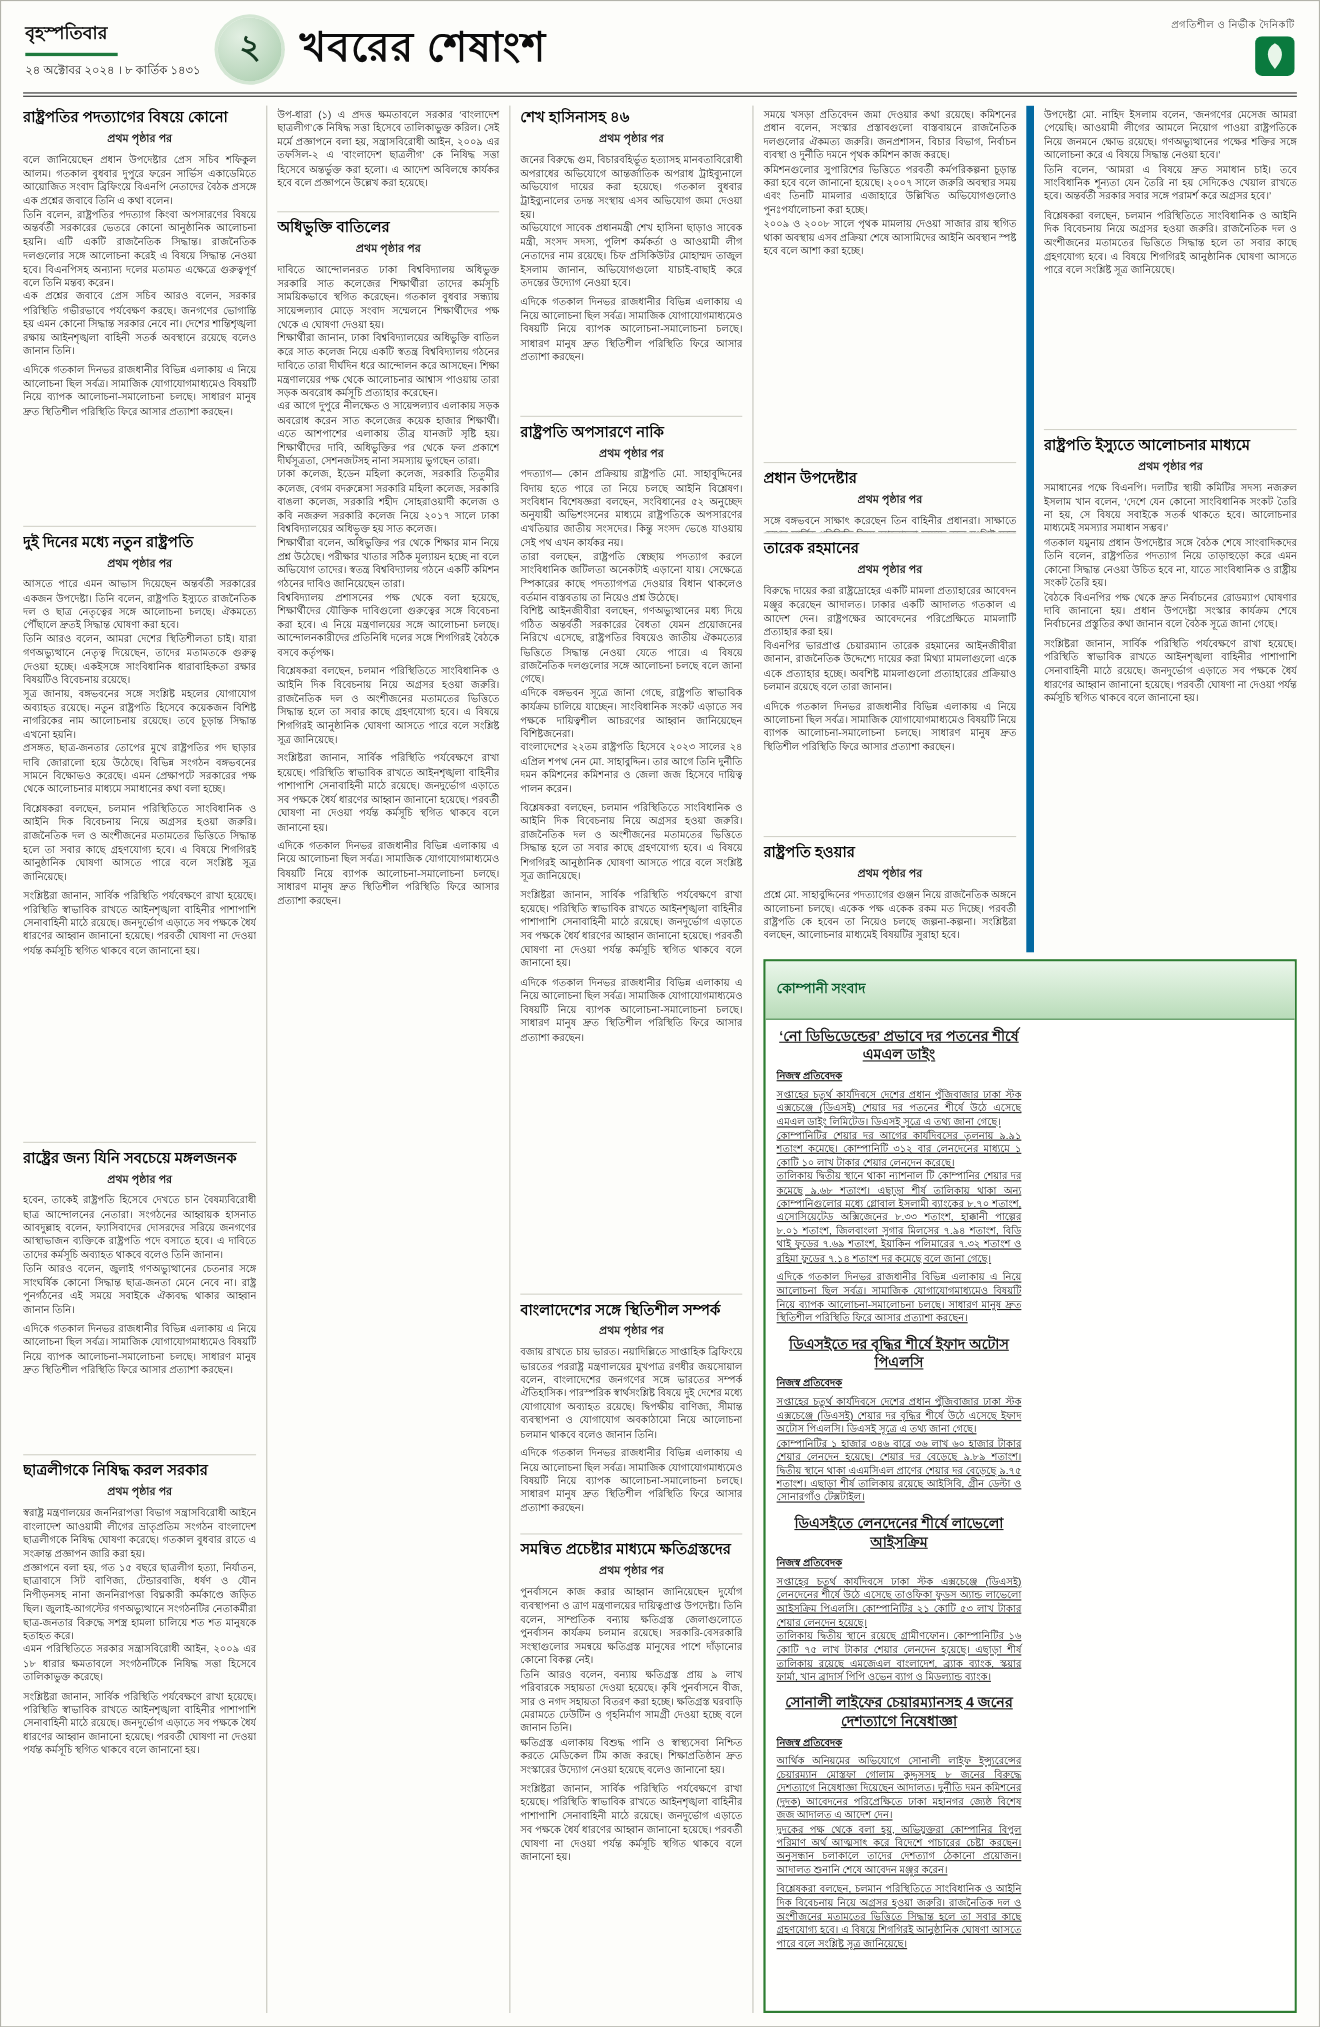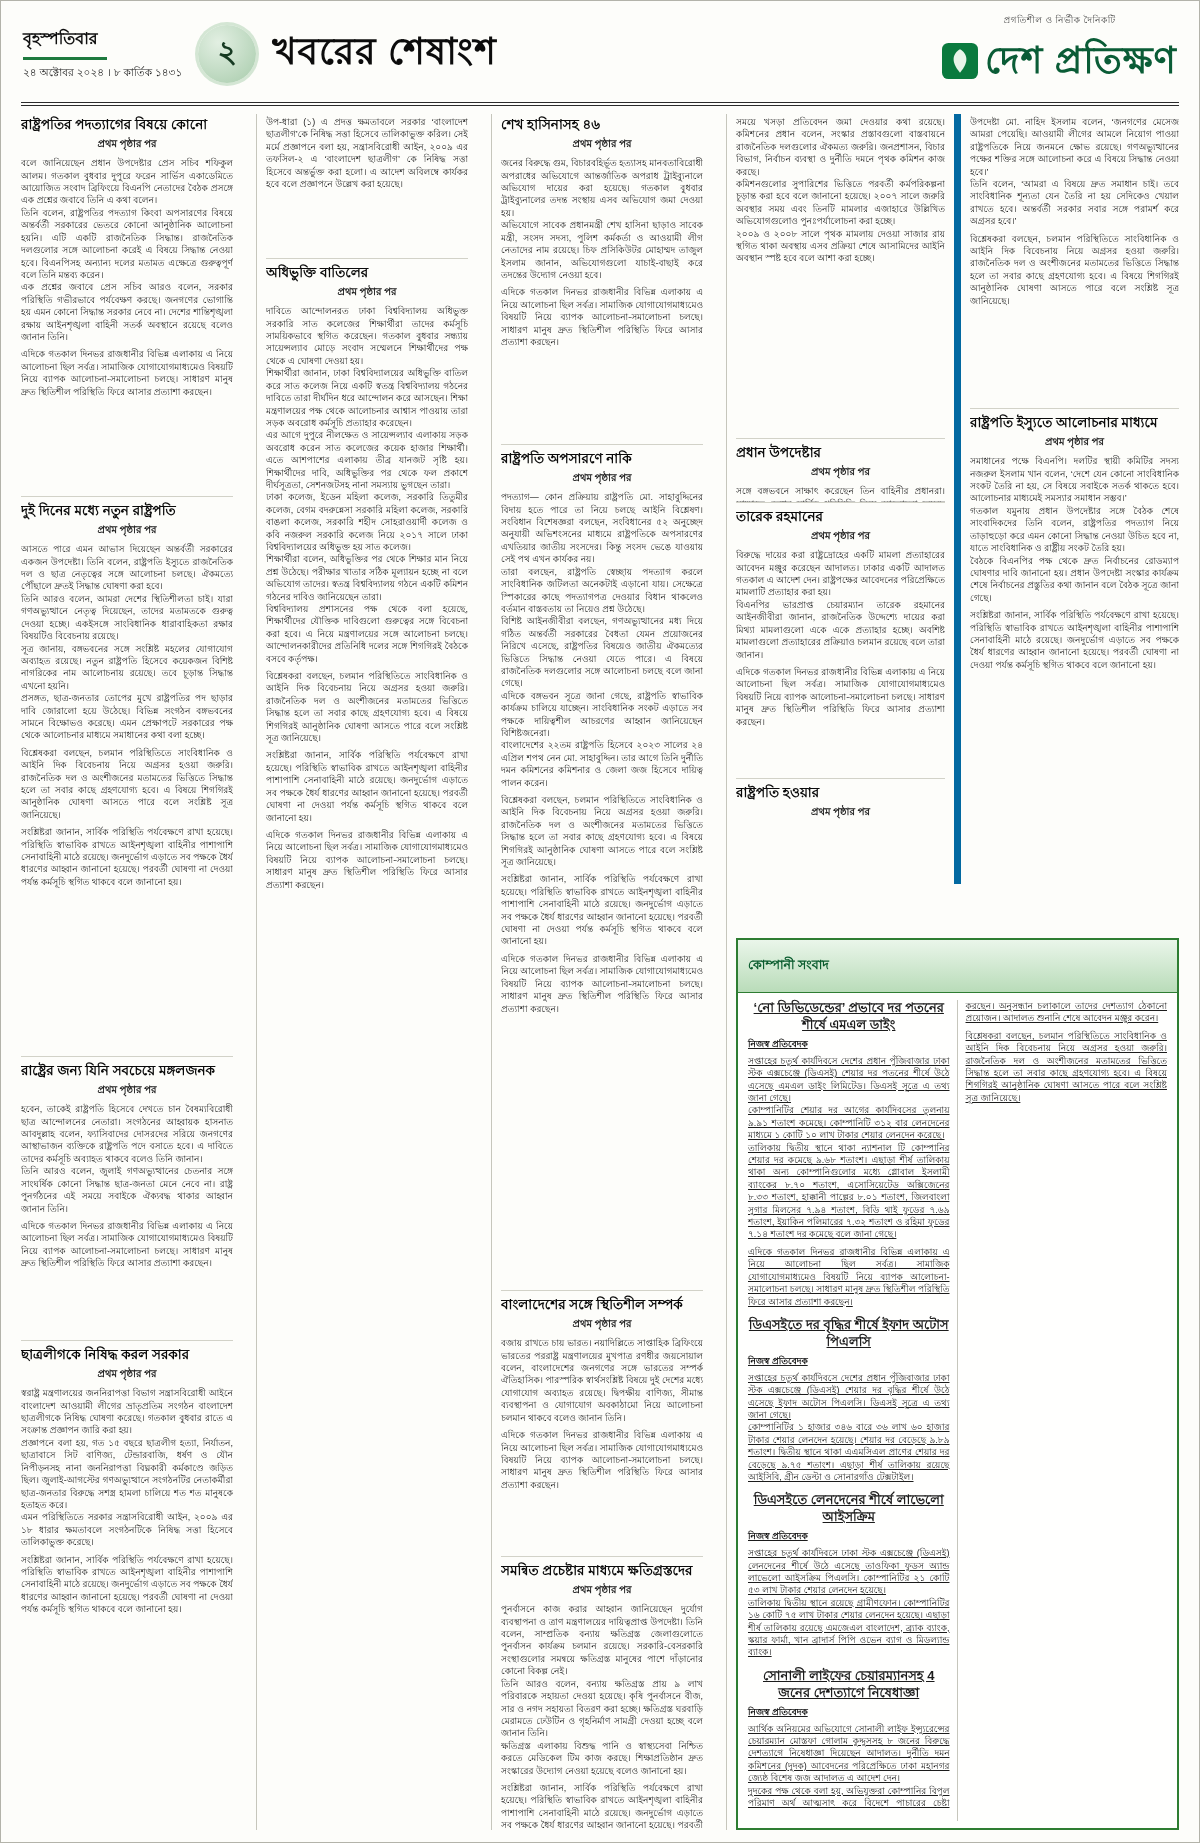--- a/index.html
+++ b/index.html
@@ -20,21 +20,21 @@
       box-shadow:0 0 0 3px #d4e6d4; display:flex; align-items:center; justify-content:center;
       font-size:30px; font-weight:bold; color:#163a22; flex:0 0 auto; }
   .section-title { font-size:37px; font-weight:bold; color:#0c0c0c; letter-spacing:1px; }
   .brand { margin-left:auto; text-align:center; }
   .tagline { font-size:9px; color:#444; margin-bottom:3px; letter-spacing:.5px; }
   .brand-row { display:flex; align-items:center; gap:7px; justify-content:flex-end; }
   .brand-name { font-size:37px; font-weight:800; color:#0a5c36; letter-spacing:1px; }
 
   
   .body-grid { flex:1 1 auto; display:flex; padding-top:8px; overflow:hidden; }
-  .body-grid > * + * { border-left:1px solid #c6c6bc; margin-left:23px; padding-left:9px;gap:48px; }
+  .body-grid > * + * { border-left:1px solid #c6c6bc; margin-left:9px; padding-left:9px; }
   .tcol { width:212px; flex:0 0 auto; display:flex; flex-direction:column; overflow:hidden; }
   .right-region { flex:1 1 auto; display:flex; flex-direction:column; overflow:hidden; }
   .top-row { display:flex; height:770px; flex:0 0 auto; overflow:hidden; }
   .top-row > * + * { border-left:7px solid #0369a1; margin-left:9px; padding-left:9px; }
   .top-row .tcol { flex:1 1 0; width:auto; }
 
   .story { overflow:hidden; padding:2px 0 6px; flex:0 0 auto; }
   .story + .story { border-top:1px solid #d2d2c8; padding-top:5px; }
   .flex-rest { flex:1 1 auto; }
   .headline { font-size:13.5px; line-height:1.28; font-weight:bold; text-align:left;
@@ -72,21 +72,20 @@
     <h1 class="section-title">খবরের শেষাংশ</h1>
     <div class="brand">
       <div class="tagline">প্রগতিশীল ও নির্ভীক দৈনিকটি</div>
       <div class="brand-row">
         <span>
           <svg width="36" height="36" viewBox="0 0 34 34" aria-hidden="true">
             <rect width="34" height="34" rx="6" fill="#0a7a3e"></rect>
             <path d="M17 6 C24 10 26 18 17 28 C8 18 10 10 17 6 Z" fill="#e8f5e9"></path>
           </svg>
         </span>
-        <span class="brand-name">দেশ প্রতিক্ষণ</span>
       </div>
     </div>
   </header>
 
   <main class="body-grid">
 
     <section class="tcol">
       <article class="story" style="height:382px">
         <h2 class="headline">রাষ্ট্রপতির পদত্যাগের বিষয়ে কোনো</h2>
         <div class="contlbl">প্রথম পৃষ্ঠার পর</div>
@@ -194,20 +193,21 @@
           <article class="story" style="height:276px">
             <h2 class="headline">তারেক রহমানের</h2>
             <div class="contlbl">প্রথম পৃষ্ঠার পর</div>
             <p class="btxt">বিরুদ্ধে দায়ের করা রাষ্ট্রদ্রোহের একটি মামলা প্রত্যাহারের আবেদন মঞ্জুর করেছেন আদালত। ঢাকার একটি আদালত গতকাল এ আদেশ দেন। রাষ্ট্রপক্ষের আবেদনের পরিপ্রেক্ষিতে মামলাটি প্রত্যাহার করা হয়।
 বিএনপির ভারপ্রাপ্ত চেয়ারম্যান তারেক রহমানের আইনজীবীরা জানান, রাজনৈতিক উদ্দেশ্যে দায়ের করা মিথ্যা মামলাগুলো একে একে প্রত্যাহার হচ্ছে। অবশিষ্ট মামলাগুলো প্রত্যাহারের প্রক্রিয়াও চলমান রয়েছে বলে তারা জানান।</p>
             <p class="btxt">এদিকে গতকাল দিনভর রাজধানীর বিভিন্ন এলাকায় এ নিয়ে আলোচনা ছিল সর্বত্র। সামাজিক যোগাযোগমাধ্যমেও বিষয়টি নিয়ে ব্যাপক আলোচনা-সমালোচনা চলছে। সাধারণ মানুষ দ্রুত স্থিতিশীল পরিস্থিতি ফিরে আসার প্রত্যাশা করছেন।</p>
           </article>
           <article class="story flex-rest">
             <h2 class="headline">রাষ্ট্রপতি হওয়ার</h2>
             <div class="contlbl">প্রথম পৃষ্ঠার পর</div>
+            <p class="btxt">প্রশ্নে মো. সাহাবুদ্দিনের পদত্যাগের গুঞ্জন নিয়ে রাজনৈতিক অঙ্গনে আলোচনা চলছে। একেক পক্ষ একেক রকম মত দিচ্ছে। পরবর্তী রাষ্ট্রপতি কে হবেন তা নিয়েও চলছে জল্পনা-কল্পনা। সংশ্লিষ্টরা বলছেন, আলোচনার মাধ্যমেই বিষয়টির সুরাহা হবে।</p>
           </article>
         </div>
 
         <div class="tcol">
           <article class="story" style="height:294px">
             <p class="btxt">উপদেষ্টা মো. নাহিদ ইসলাম বলেন, ‘জনগণের মেসেজ আমরা পেয়েছি। আওয়ামী লীগের আমলে নিয়োগ পাওয়া রাষ্ট্রপতিকে নিয়ে জনমনে ক্ষোভ রয়েছে। গণঅভ্যুত্থানের পক্ষের শক্তির সঙ্গে আলোচনা করে এ বিষয়ে সিদ্ধান্ত নেওয়া হবে।’
 তিনি বলেন, ‘আমরা এ বিষয়ে দ্রুত সমাধান চাই। তবে সাংবিধানিক শূন্যতা যেন তৈরি না হয় সেদিকেও খেয়াল রাখতে হবে। অন্তর্বর্তী সরকার সবার সঙ্গে পরামর্শ করে অগ্রসর হবে।’</p>
             <p class="btxt">বিশ্লেষকরা বলছেন, চলমান পরিস্থিতিতে সাংবিধানিক ও আইনি দিক বিবেচনায় নিয়ে অগ্রসর হওয়া জরুরি। রাজনৈতিক দল ও অংশীজনের মতামতের ভিত্তিতে সিদ্ধান্ত হলে তা সবার কাছে গ্রহণযোগ্য হবে। এ বিষয়ে শিগগিরই আনুষ্ঠানিক ঘোষণা আসতে পারে বলে সংশ্লিষ্ট সূত্র জানিয়েছে।</p>
           </article>
           <article class="story flex-rest">

